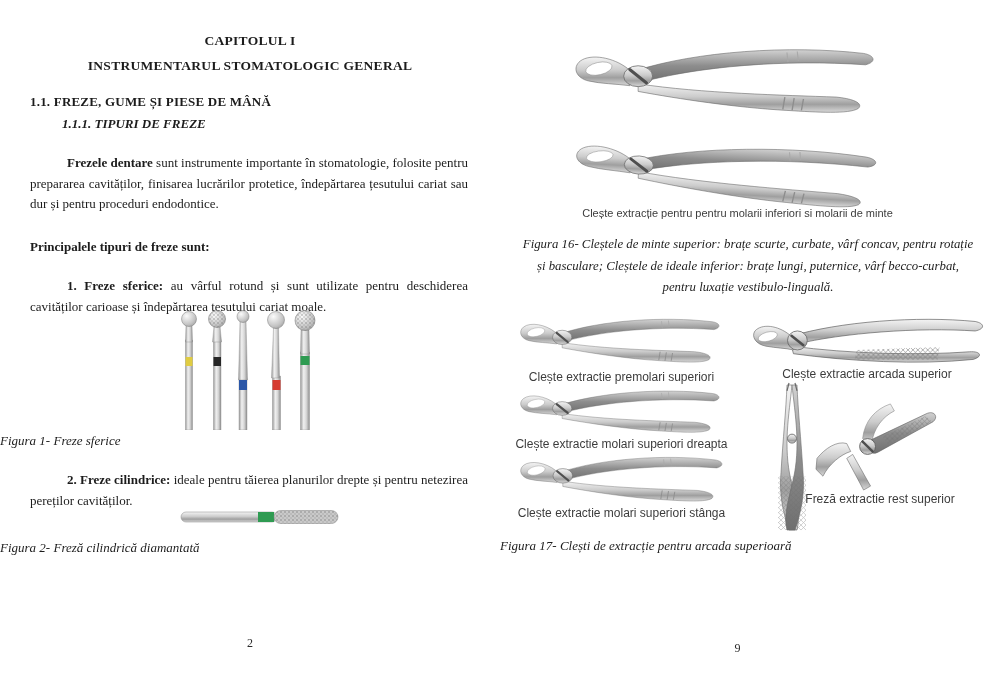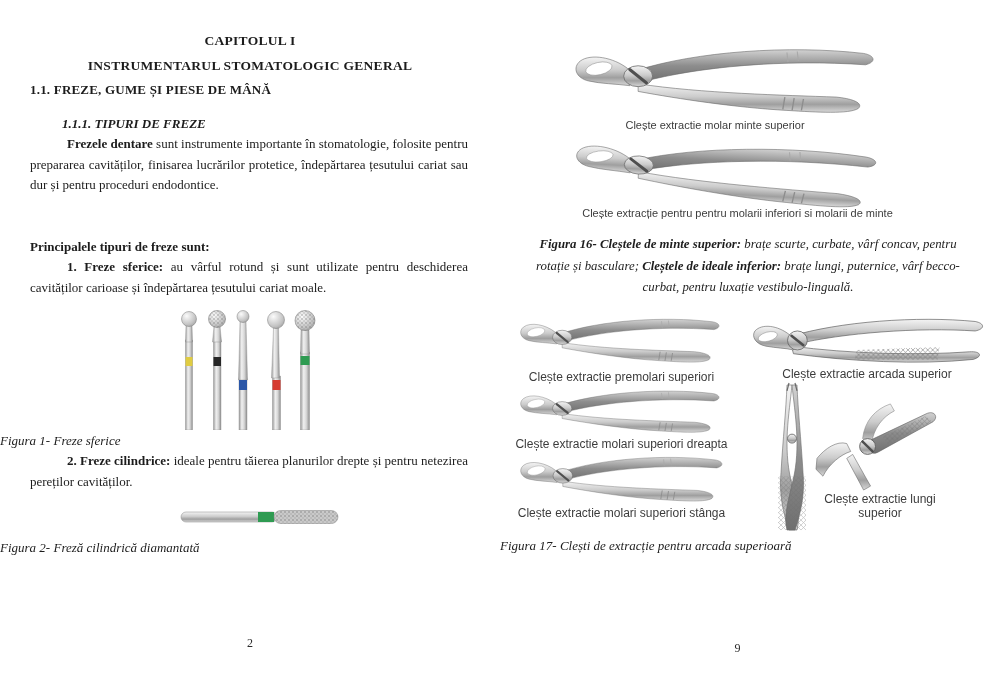--- a/index.html
+++ b/index.html
@@ -15,37 +15,37 @@
 
   
   .chapter-title,.chapter-subtitle{
     width:100%;text-align:center;font-weight:bold;font-size:13.5px;letter-spacing:.3px;
   }
   .section-heading{font-weight:bold;font-size:13px;letter-spacing:.2px;}
   .subsection-heading{font-weight:bold;font-style:italic;font-size:13px;}
   .body-text{
     left:30px;width:438px;font-size:13px;line-height:20.6px;text-align:justify;margin:0;
   }
-  .indent{text-indent:37px;}
+  .indent{text-indent:37px;margin-top:19px;}
   .bold{font-weight:bold;}
   .fig-caption{
     width:100%;text-align:left;font-style:italic;font-size:13px;
   }
   .page-num{width:100%;text-align:center;font-size:12px;color:#2a2a2a;}
 
   
   .photo-caption{
     font-family:"Liberation Sans", sans-serif;color:#3c3c3c;text-align:center;
   }
   .photo-caption.lg{font-size:11px;}
   .photo-caption.sm{font-size:12px;}
   .fig-note{
     width:452px;text-align:center;font-style:italic;font-size:12.8px;line-height:21.5px;color:#1d1d1d;
   }
-  .fig-note b{font-weight:bold;}
+  .fig-note b{font-weight:normal;}
 
   svg.art{display:block;}
 </style>
 </head>
 <body>
 
 <svg width="0" height="0" style="position:absolute" aria-hidden="true">
   <defs>
     <linearGradient id="gMetal" x1="0" y1="0" x2="0" y2="1">
       <stop offset="0" stop-color="#f4f4f4"></stop>
@@ -115,21 +115,21 @@
       <circle cx="55" cy="48" r="8" fill="url(#gMetal)" stroke="#5e5e5e" stroke-width=".9"></circle>
       <line x1="50" y1="43" x2="60" y2="53" stroke="#4f4f4f" stroke-width="2.4" stroke-linecap="round"></line>
     </symbol>
   </defs>
 </svg>
 
 <div id="page-left" class="page">
   <div class="abs chapter-subtitle" style="top:58px;">INSTRUMENTARUL STOMATOLOGIC GENERAL</div>
   <div class="abs chapter-title" style="top:33px;">CAPITOLUL I</div>
 
-  <div class="abs section-heading" style="top:82px;left:30px;">1.1. FREZE, GUME ȘI PIESE DE MÂNĂ</div>
+  <div class="abs section-heading" style="top:94px;left:30px;">1.1. FREZE, GUME ȘI PIESE DE MÂNĂ</div>
   <div class="abs subsection-heading" style="top:116px;left:62px;">1.1.1. TIPURI DE FREZE</div>
 
   <p class="abs body-text indent" style="top:134px;"><b>Frezele dentare</b><span> sunt instrumente importante în stomatologie, folosite pentru prepararea cavităților, finisarea lucrărilor protetice, îndepărtarea țesutului cariat sau dur și pentru proceduri endodontice.</span></p>
 
 
   <p class="abs body-text bold" style="top:237px;">Principalele tipuri de freze sunt:</p>
 
   <p class="abs body-text indent" style="top:257px;"><b>1. Freze sferice:</b><span> au vârful rotund și sunt utilizate pentru deschiderea cavităților carioase și îndepărtarea țesutului cariat moale.</span></p>
 
   <svg class="abs art" style="top:302px;left:181px;" width="150" height="128" viewBox="0 0 150 128">
@@ -186,21 +186,20 @@
   <div class="abs fig-caption" style="top:540px;">Figura 2- Freză cilindrică diamantată</div>
 
   <div class="abs page-num" style="top:636px;">2</div>
 </div>
 
 <div id="page-right" class="page">
 
   <svg class="abs art" style="top:42px;left:72px;" width="310" height="76" viewBox="0 0 300 80" preserveAspectRatio="none">
     <use href="#symForceps"></use>
   </svg>
-  <div class="abs photo-caption lg" style="top:119px;left:0;width:430px;">Clește extractie molar minte superior</div>
 
   <svg class="abs art" style="top:140px;left:72px;transform:rotate(3deg);" width="312" height="66" viewBox="0 0 300 80" preserveAspectRatio="none">
     <use href="#symForceps"></use>
   </svg>
   <div class="abs photo-caption lg" style="top:207px;left:0;width:475px;">Clește extracție pentru pentru molarii inferiori si molarii de minte</div>
 
   <div class="abs fig-note" style="top:234px;left:22px;"><b>Figura 16- </b><b>Cleștele de minte superior:</b><span> brațe scurte, curbate, vârf concav, pentru rotație și basculare; </span><b>Cleștele de ideale inferior:</b><span> brațe lungi, puternice, vârf becco-curbat, pentru luxație vestibulo-linguală.</span></div>
 
   <svg class="abs art" style="top:314px;left:18px;" width="207" height="52" viewBox="0 0 300 80" preserveAspectRatio="none">
     <use href="#symForceps"></use>
@@ -222,18 +221,18 @@
   </svg>
   <div class="abs photo-caption sm" style="top:367px;left:252px;width:230px;">Clește extractie arcada superior</div>
 
   <svg class="abs art" style="top:381px;left:261px;" width="62" height="153" viewBox="0 0 62 154" preserveAspectRatio="none">
     <use href="#symRoot"></use>
   </svg>
 
   <svg class="abs art" style="top:399px;left:313px;" width="127" height="95" viewBox="0 0 128 96" preserveAspectRatio="none">
     <use href="#symRest"></use>
   </svg>
-  <div class="abs photo-caption sm" style="top:492px;left:305px;width:150px;">Clește extractie lungi superior</div>
+  <div class="abs photo-caption sm" style="top:492px;left:305px;width:150px;">Freză extractie rest superior</div>
 
   <div class="abs fig-caption" style="top:538px;left:0;width:480px;">Figura 17- Clești de extracție pentru arcada superioară</div>
 
   <div class="abs page-num" style="top:641px;left:0;width:475px;">9</div>
 </div>
 
 </body></html>

